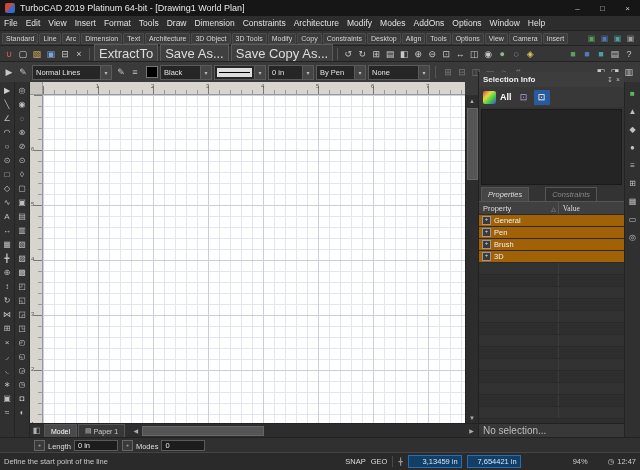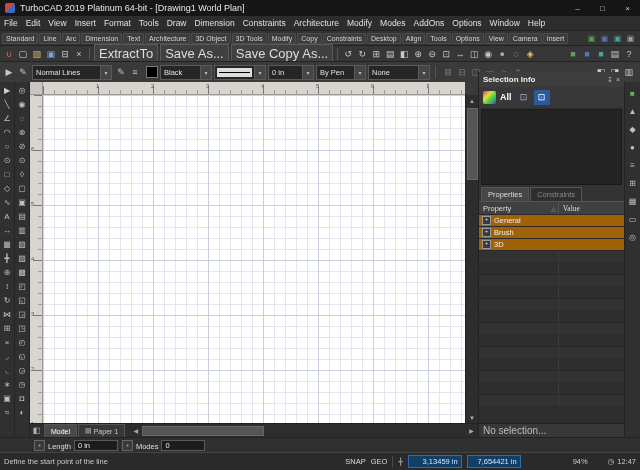--- a/index.html
+++ b/index.html
@@ -74,21 +74,21 @@
 
   
   .rightpanel{position:absolute;left:478px;top:72px;width:146px;bottom:33px;background:#333;border-left:1px solid #222;display:flex;flex-direction:column;box-sizing:border-box;}
   .rp-header{height:15px;display:flex;align-items:center;background:#3d3d3d;font-size:8px;font-weight:bold;color:#eee;padding:0 4px;flex:none;}
   .rp-header .hicons{margin-left:auto;display:flex;gap:3px;font-size:7px;color:#bbb;font-weight:normal;}
   .rp-tools{height:20px;display:flex;align-items:center;gap:4px;padding:0 4px;background:#383838;flex:none;}
   .gradient-icon{width:13px;height:13px;border-radius:2px;background:linear-gradient(135deg,#d44 0%,#dd4 35%,#4c4 65%,#44d 100%);flex:none;}
   .rp-all{font-size:9px;font-weight:bold;color:#fff;}
   .rp-tool{width:16px;height:15px;display:flex;align-items:center;justify-content:center;font-size:9px;flex:none;border-radius:1px;}
   .preview{margin:2px;height:74px;background:#242424;border:1px solid #1a1a1a;flex:none;}
-  .rp-tabs{display:flex;height:14px;padding-left:2px;gap:1px;flex:none;}
+  .rp-tabs{display:flex;height:14px;padding-left:2px;gap:16px;flex:none;font-style:italic;}
   .rp-tab{font-size:7.5px;padding:0 6px;display:flex;align-items:center;border:1px solid #555;border-bottom:none;background:#464646;color:#ddd;}
   .rp-tab.inactive{background:#2f2f2f;color:#888;}
   .grid-head{height:12px;display:flex;font-size:7.5px;color:#ddd;background:#404040;border-top:1px solid #555;border-bottom:1px solid #2a2a2a;align-items:center;flex:none;}
   .gh-prop{width:55%;padding-left:4px;border-right:1px solid #555;display:flex;align-items:center;justify-content:space-between;box-sizing:border-box;height:100%;}
   .gh-prop .sort{font-size:6px;color:#aaa;margin-right:2px;}
   .gh-val{flex:1;padding-left:4px;font-family:Liberation Serif, serif;}
   #prop-rows{flex:1;overflow:hidden;background:#2e2e2e;}
   .prow{height:12px;display:flex;align-items:center;font-size:7.5px;border-bottom:1px solid #2a2a2a;box-sizing:border-box;}
   .prow.group{background:#a16207;color:#eee;}
   .plusbox{width:7px;height:7px;border:1px solid #999;font-size:6px;line-height:5px;text-align:center;color:#ddd;margin:0 3px;background:#3a3a3a;flex:none;}
@@ -387,20 +387,24 @@
     </div>
     <div class="gh-val">Value</div>
   </div>
   <div id="prop-rows">
       <div class="prow group">
         <span class="plusbox">+</span>
         <span>General</span>
       </div>
       <div class="prow group">
         <span class="plusbox">+</span>
+        <span>Pen</span>
+      </div>
+      <div class="prow group">
+        <span class="plusbox">+</span>
         <span>Brush</span>
       </div>
       <div class="prow group">
         <span class="plusbox">+</span>
         <span>3D</span>
       </div>
       <div class="prow e0">
         <div class="cell-p"></div>
       </div>
       <div class="prow e1">

